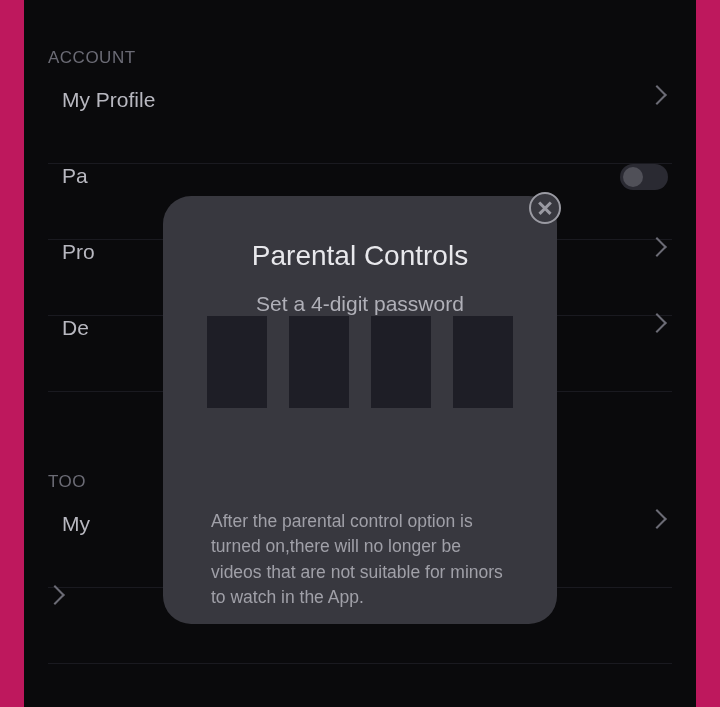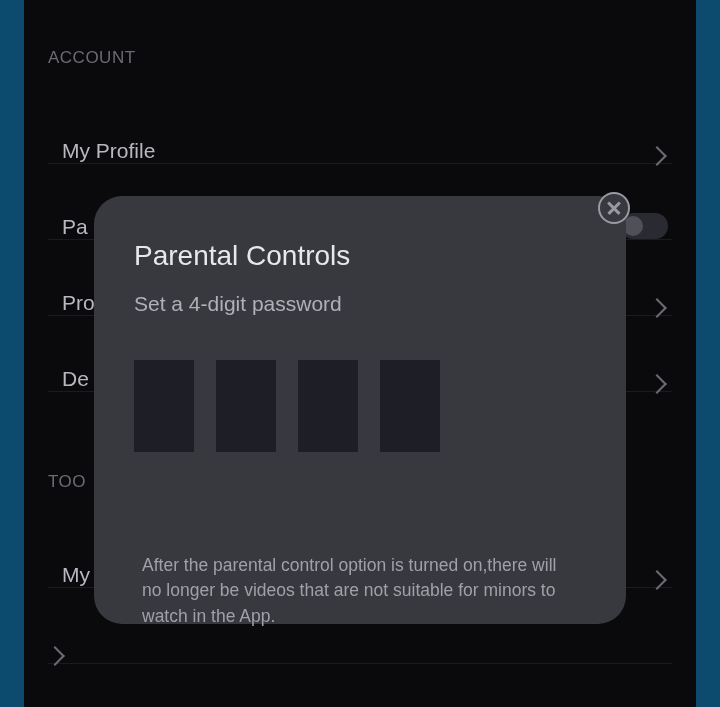--- a/index.html
+++ b/index.html
@@ -13,21 +13,21 @@
       width: 720px;
       height: 707px;
       background: #1a1a1a;
       position: relative;
       overflow: hidden;
     }
     
     .outer-frame {
       width: 720px;
       height: 707px;
-      background: #0c4a6e;
+      background: #be185d;
       padding: 0 24px;
       position: relative;
     }
     
     .settings-panel {
       width: 100%;
       height: 100%;
       background: #0a0a0c;
       padding: 0 24px;
       position: relative;
@@ -40,21 +40,21 @@
       padding-top: 48px;
       padding-bottom: 20px;
     }
     
     .section-header.tools {
       padding-top: 80px;
     }
     
     .list-item {
       display: flex;
-      align-items: flex-end;
+      align-items: flex-start;
       justify-content: space-between;
       height: 76px;
       border-bottom: 1px solid #1a1a20;
       gap: 16px;
     }
     
     .list-item-label {
       color: #b8b8c0;
       font-size: 21px;
       padding-left: 14px;
@@ -95,30 +95,30 @@
       right: 0;
       bottom: 0;
       display: flex;
       align-items: flex-start;
       justify-content: center;
       padding-top: 196px;
       pointer-events: none;
     }
     
     .modal {
-      width: 532px;
+      width: 394px;
       height: 428px;
       background: #38383f;
       border-radius: 28px;
       position: relative;
       pointer-events: auto;
       padding: 44px 40px 32px;
       display: flex;
       flex-direction: column;
-      align-items: flex-start;
+      align-items: center;
     }
     
     .close-button {
       position: absolute;
       top: -4px;
       right: -4px;
       width: 32px;
       height: 32px;
       border-radius: 50%;
       border: 2.5px solid #9a9aa2;
@@ -158,21 +158,20 @@
       color: #e8e8ec;
       font-size: 28px;
       font-weight: 400;
       margin-bottom: 20px;
     }
     
     .modal-subtitle {
       color: #b0b0b8;
       font-size: 21px;
       font-weight: 400;
-      margin-bottom: 44px;
     }
     
     .pin-row {
       display: flex;
       gap: 22px;
       margin-bottom: 68px;
     }
     
     .pin-box {
       width: 60px;

